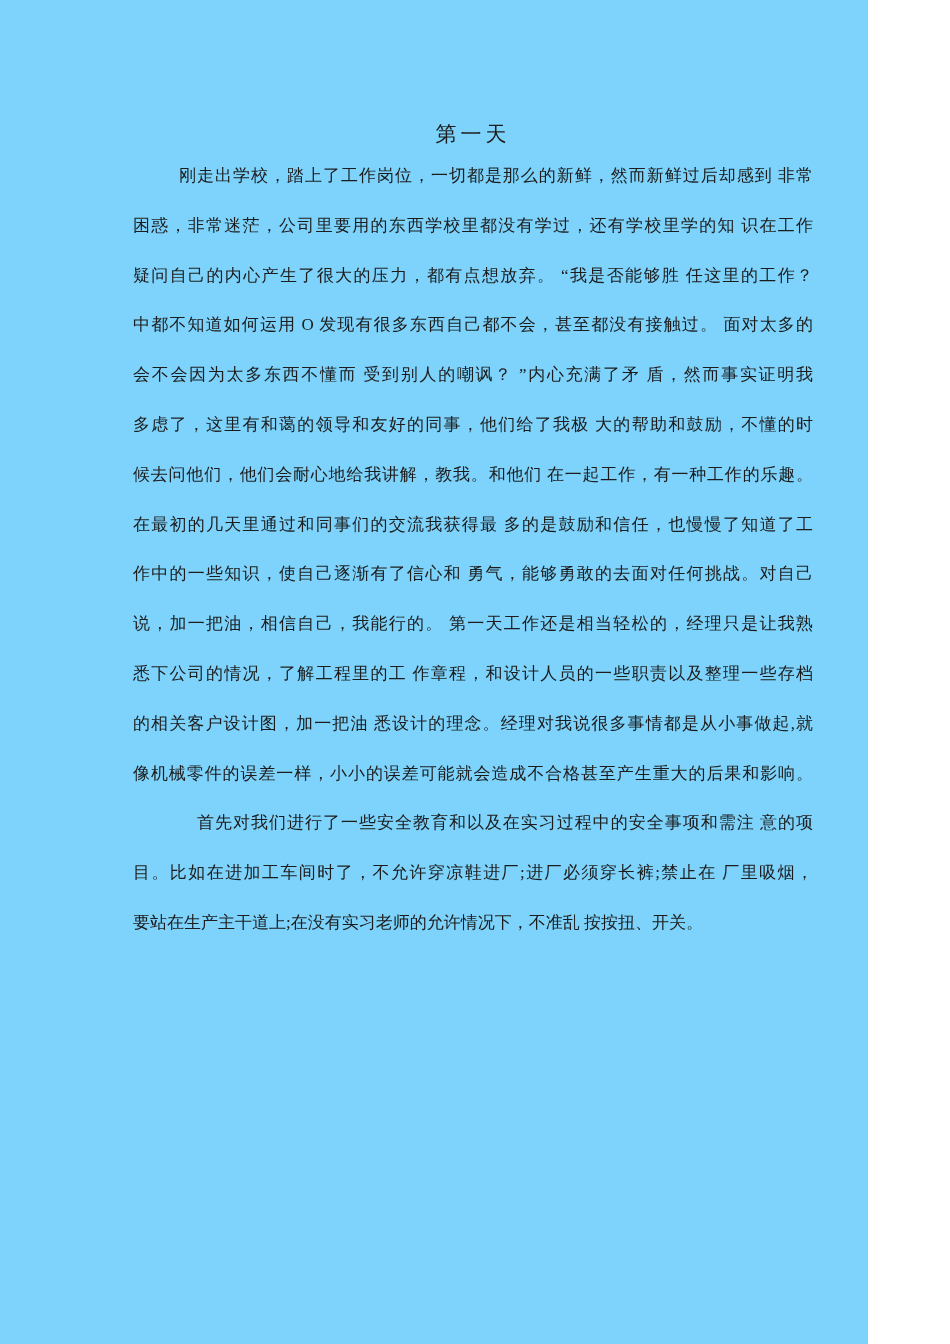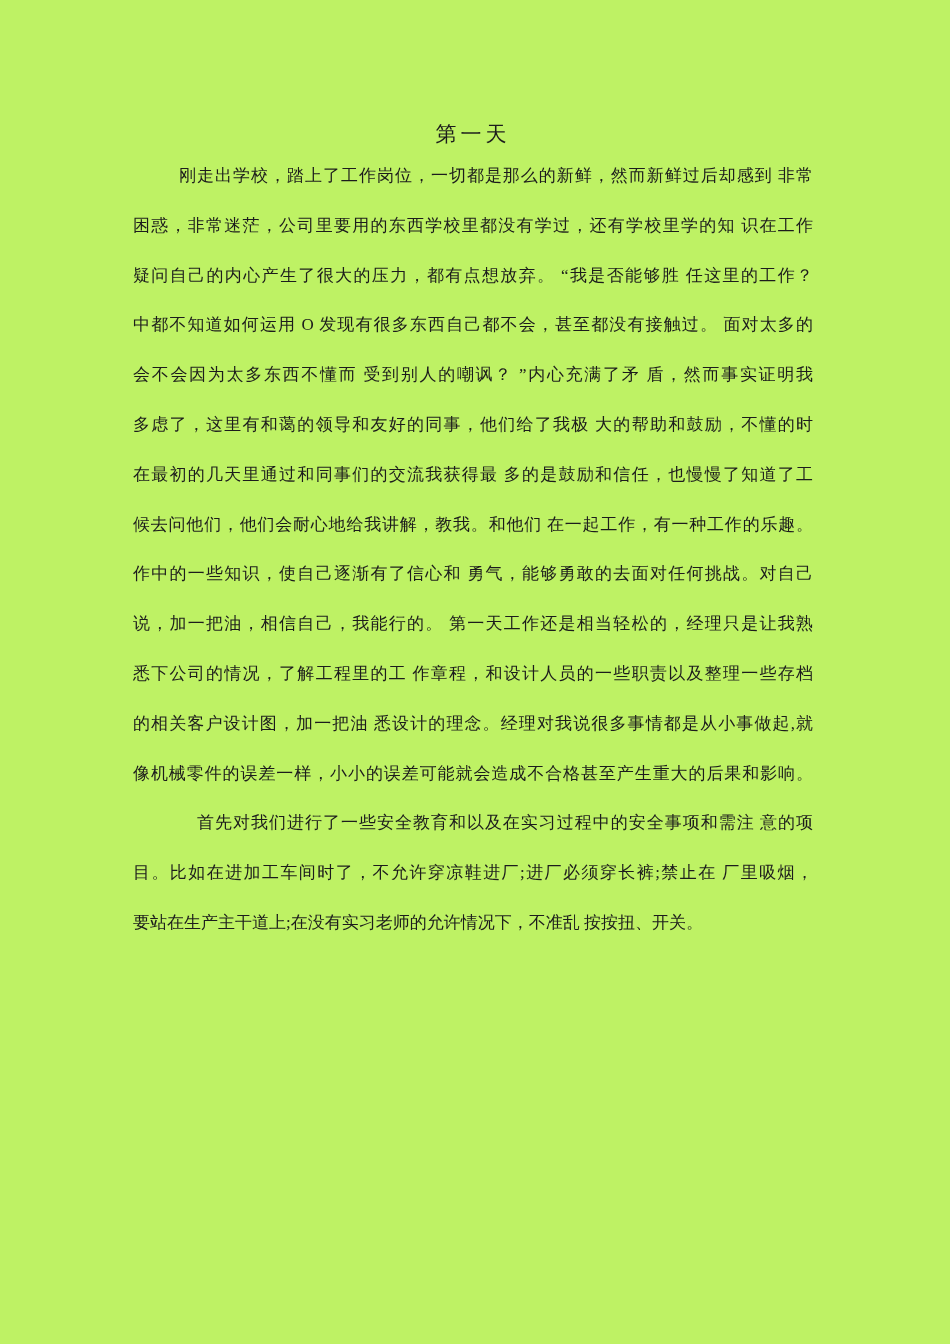--- a/index.html
+++ b/index.html
@@ -11,23 +11,23 @@
     width: 950px;
     height: 1344px;
     position: relative;
     overflow: hidden;
     font-family: "Liberation Serif", "DejaVu Serif", serif;
     color: #1c1c1c;
   }
   .page {
     position: absolute;
     left: 0; top: 0;
-    width: 950px;
+    width: 868px;
     height: 1344px;
-    background: #bef264;
+    background: #7dd3fc;
   }
   .doc-title {
     position: absolute;
     left: 133px;
     top: 118px;
     width: 680px;
     height: 32px;
     line-height: 32px;
     text-align: center;
     font-size: 21px;
@@ -64,22 +64,22 @@
 
   <div class="text-block">
 
     <div>
       <div class="line indent-1">刚走出学校，踏上了工作岗位，一切都是那么的新鲜，然而新鲜过后却感到 非常</div>
       <div class="line">困惑，非常迷茫，公司里要用的东西学校里都没有学过，还有学校里学的知 识在工作</div>
       <div class="line">疑问自己的内心产生了很大的压力，都有点想放弃。 “我是否能够胜 任这里的工作？</div>
       <div class="line">中都不知道如何运用 O 发现有很多东西自己都不会，甚至都没有接触过。 面对太多的</div>
       <div class="line">会不会因为太多东西不懂而 受到别人的嘲讽？ ”内心充满了矛 盾，然而事实证明我</div>
       <div class="line">多虑了，这里有和蔼的领导和友好的同事，他们给了我极 大的帮助和鼓励，不懂的时</div>
+      <div class="line">候去问他们，他们会耐心地给我讲解，教我。和他们 在一起工作，有一种工作的乐趣。</div>
       <div class="line">在最初的几天里通过和同事们的交流我获得最 多的是鼓励和信任，也慢慢了知道了工</div>
-      <div class="line">候去问他们，他们会耐心地给我讲解，教我。和他们 在一起工作，有一种工作的乐趣。</div>
       <div class="line">作中的一些知识，使自己逐渐有了信心和 勇气，能够勇敢的去面对任何挑战。对自己</div>
       <div class="line">说，加一把油，相信自己，我能行的。 第一天工作还是相当轻松的，经理只是让我熟</div>
       <div class="line">悉下公司的情况，了解工程里的工 作章程，和设计人员的一些职责以及整理一些存档</div>
       <div class="line">的相关客户设计图，加一把油 悉设计的理念。经理对我说很多事情都是从小事做起,就</div>
       <div class="line">像机械零件的误差一样，小小的误差可能就会造成不合格甚至产生重大的后果和影响。</div>
     </div>
 
     <div>
       <div class="line indent-2">首先对我们进行了一些安全教育和以及在实习过程中的安全事项和需注 意的项</div>
       <div class="line">目。比如在进加工车间时了，不允许穿凉鞋进厂;进厂必须穿长裤;禁止在 厂里吸烟，</div>

